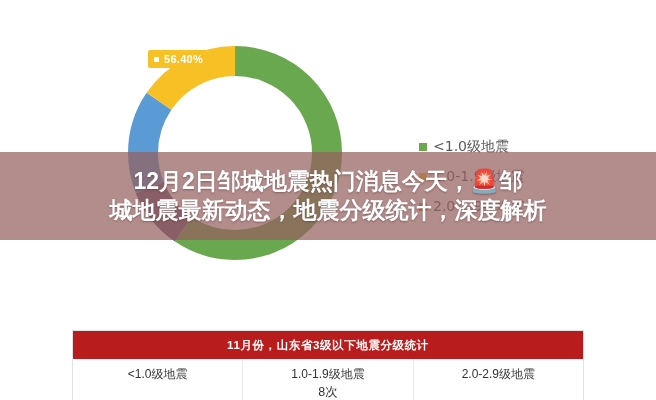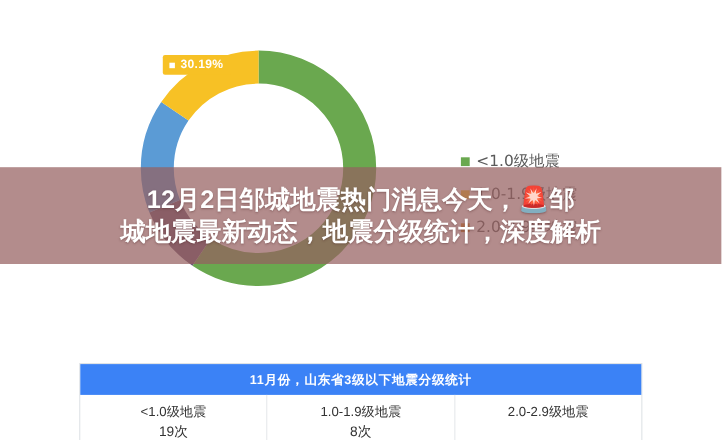--- a/index.html
+++ b/index.html
@@ -58,21 +58,21 @@
     text-align:center;
     text-shadow:0 1px 2px rgba(80,40,40,.45);
   }
 
   
   .stat-table {
     position:absolute; left:72px; top:330px; width:512px;
     border:1px solid #dfe3e6; background:#ffffff;
   }
   .stat-head {
-    background:#3b82f6; color:#ffffff;
+    background:#b91c1c; color:#ffffff;
     font-size:11.5px; font-weight:bold; letter-spacing:.6px;
     text-align:center; padding:7px 0 6px;
   }
   .stat-body { display:flex; }
   .stat-cell {
     flex:1 1 0; text-align:center; padding:6px 0 7px;
     border-right:1px solid #e6e9ec;
   }
   .stat-cell:last-child { border-right:none; }
   .stat-label { font-size:12px; color:#333; line-height:1.5; }
@@ -93,21 +93,21 @@
         <circle cx="115" cy="115" r="92" fill="none" stroke="#6B5B77" stroke-width="30" stroke-dasharray="54.2 523.9" stroke-dashoffset="-343.3" transform="rotate(-90 115 115)"></circle>
 
         <circle cx="115" cy="115" r="92" fill="none" stroke="#5B9BD5" stroke-width="30" stroke-dasharray="90.3 487.8" stroke-dashoffset="-397.5" transform="rotate(-90 115 115)"></circle>
 
         <circle cx="115" cy="115" r="92" fill="none" stroke="#F7C125" stroke-width="30" stroke-dasharray="90.4 487.7" stroke-dashoffset="-487.8" transform="rotate(-90 115 115)"></circle>
       </svg>
     </div>
 
     <div class="pct-bubble">
       <span class="sq"></span>
-      <span>30.19%</span>
+      <span>56.40%</span>
     </div>
 
 
     <div class="legend">
       <div class="legend-row">
         <span class="legend-sw" style="background:#6AA84F"></span>
         <span class="legend-tx">&lt;1.0级地震</span>
       </div>
       <div class="legend-row">
         <span class="legend-sw" style="background:#F7C125"></span>
@@ -123,21 +123,20 @@
   <div class="caption-band">
     <div class="caption-line">12月2日邹城地震热门消息今天，🚨邹</div>
     <div class="caption-line">城地震最新动态，地震分级统计，深度解析</div>
   </div>
 
   <div class="stat-table">
     <div class="stat-head">11月份，山东省3级以下地震分级统计</div>
     <div class="stat-body">
       <div class="stat-cell">
         <div class="stat-label">&lt;1.0级地震</div>
-        <div class="stat-value">19次</div>
       </div>
       <div class="stat-cell">
         <div class="stat-label">1.0-1.9级地震</div>
         <div class="stat-value">8次</div>
       </div>
       <div class="stat-cell">
         <div class="stat-label">2.0-2.9级地震</div>
       </div>
     </div>
   </div>

